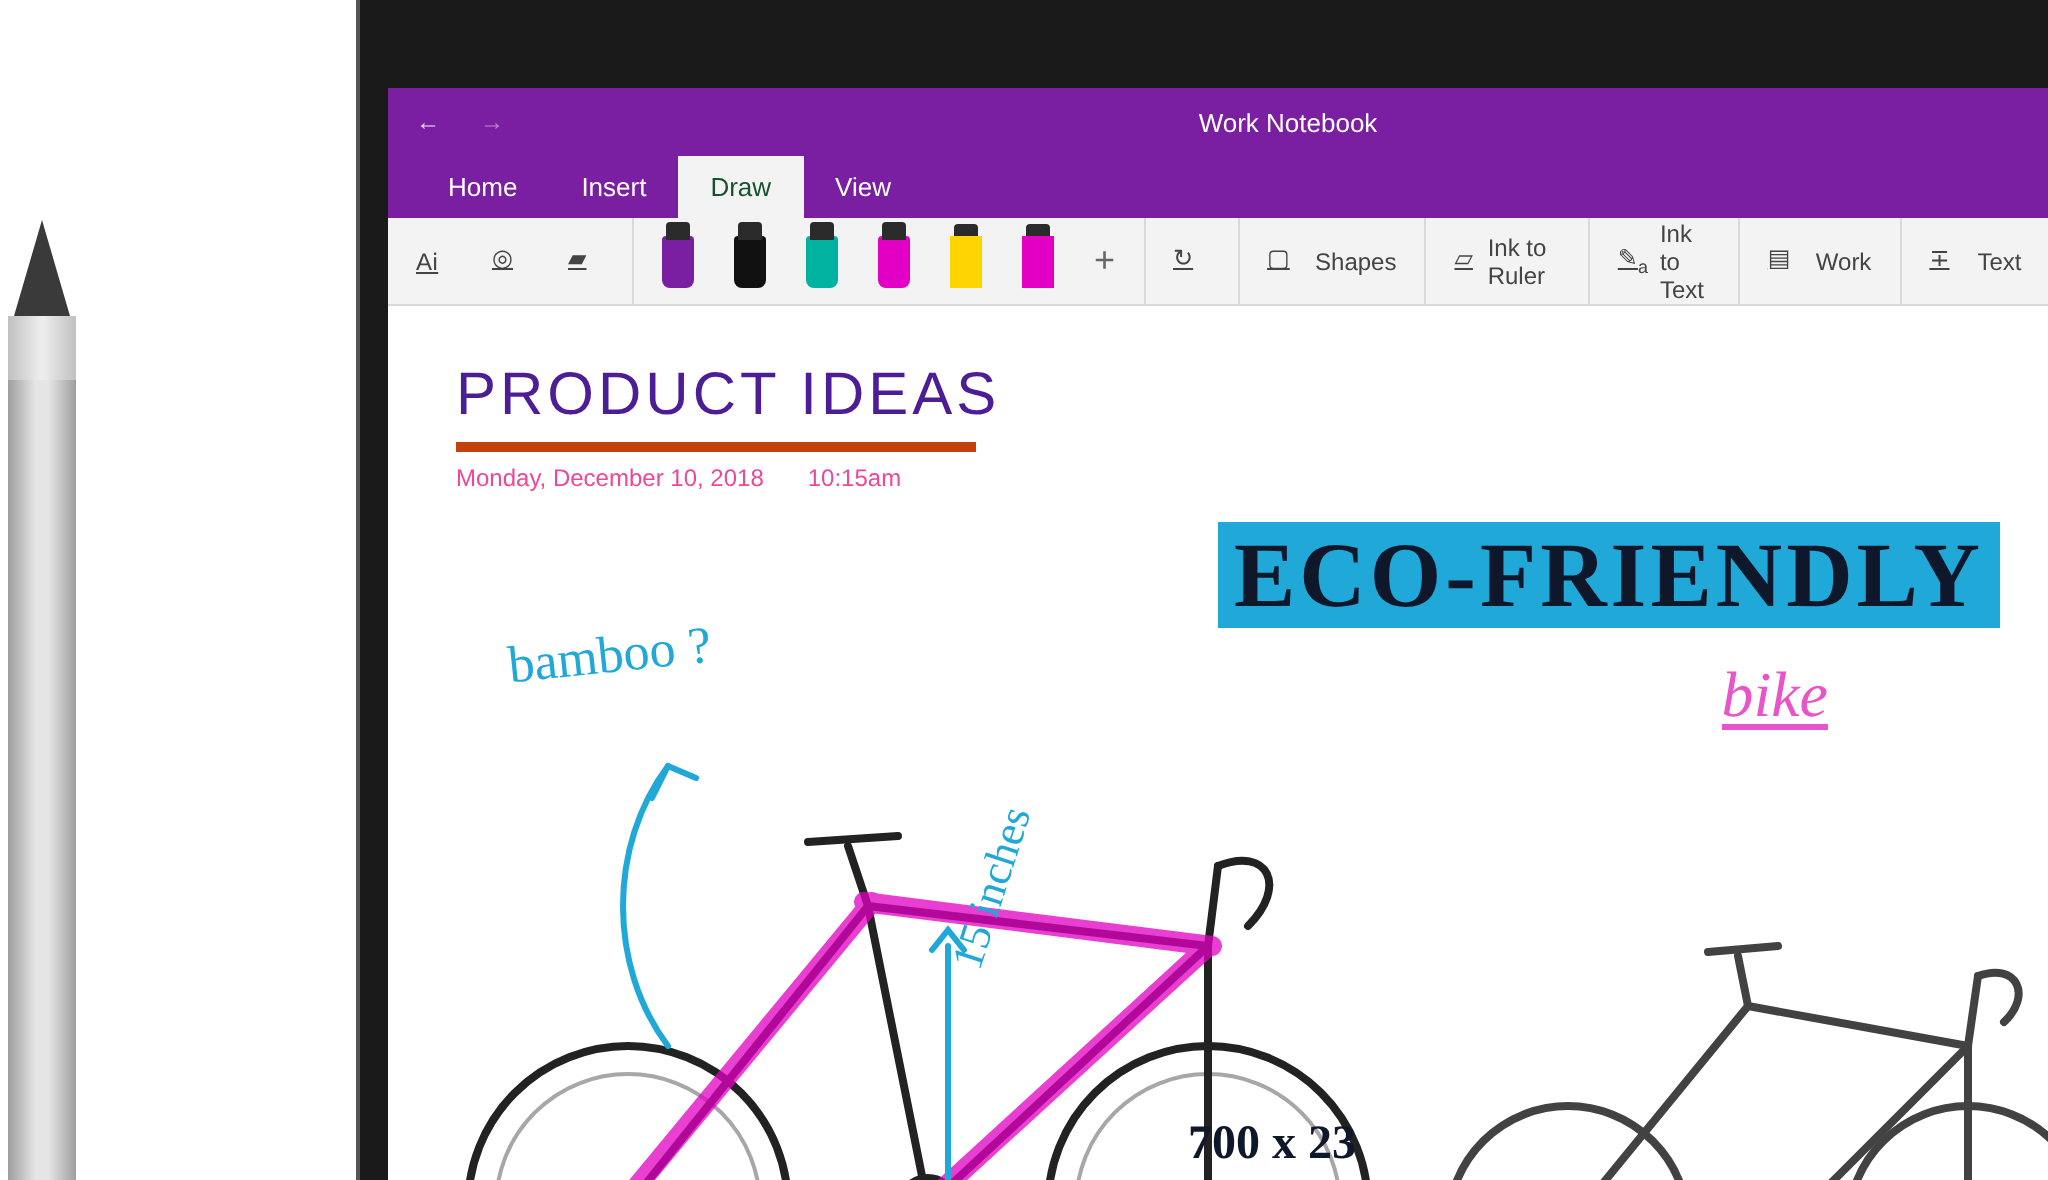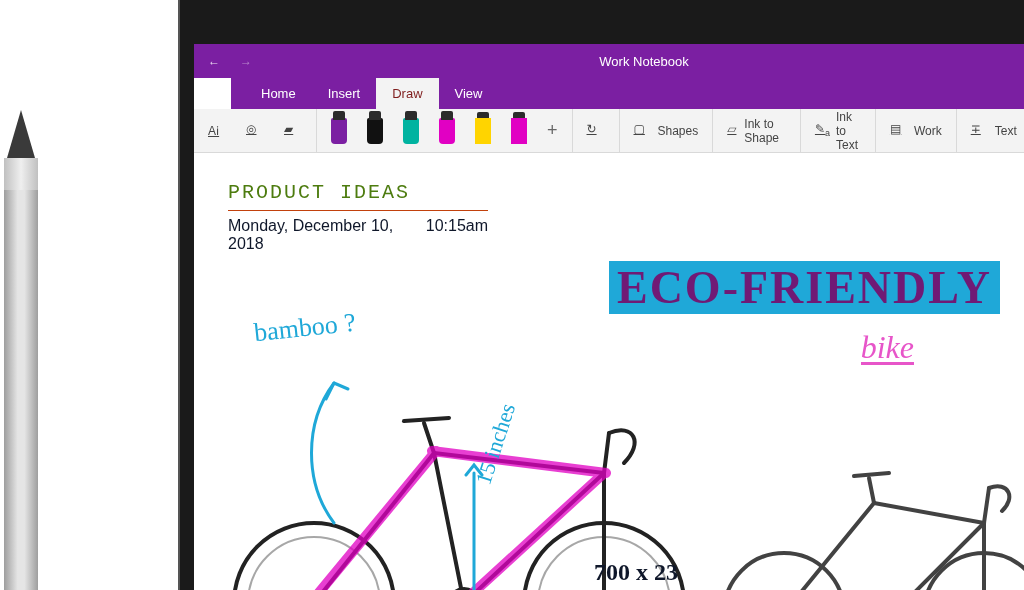--- a/index.html
+++ b/index.html
@@ -33,25 +33,25 @@
   
   .app  { position:absolute; inset:0; display:flex; flex-direction:column; }
   .titlebar {
     background:#7b1fa2; 
     color:#fff; height:34px; display:flex; align-items:center;
     padding:0 14px; gap:20px; font-size:12px; position:relative;
   }
   .titlebar .arrow { opacity:.85; cursor:pointer; }
   .titlebar .title { position:absolute; left:50%; transform:translateX(-50%); font-size:13px;margin-left:35px; }
 
-  .tabbar { background:#7b1fa2; display:flex; padding:0 14px;margin-left:37px; }
+  .tabbar { background:#7b1fa2; display:flex; padding:0 14px; }
   .tab {
     color:#fff; font-size:13px; padding:8px 16px; cursor:pointer;
   }
-  .tab.active { background:#f3f3f3; color:#7f1d1d; }
+  .tab.active { background:#f3f3f3; color:#14532d; }
 
   .toolbar {
     background:#f3f3f3; height:44px; display:flex; align-items:stretch;
     border-bottom:1px solid #d9d9d9; font-size:12px; color:#444;
   }
   .tool-group { display:flex; align-items:center; padding:0 8px; gap:8px; border-right:1px solid #d9d9d9; }
   .tool-btn { display:flex; align-items:center; gap:6px; padding:4px 6px; border-radius:3px; cursor:pointer; }
   .ico { width:18px; height:18px; display:inline-block;text-decoration:underline; }
 
   .pen-swatch {
@@ -62,30 +62,30 @@
     background:#2b2b2b; border-radius:2px 2px 0 0;
   }
   .pen-swatch.hi::before{ height:6px; top:-6px; }
   .hi  { border-radius:0; }
   .plus{ font-size:18px; color:#666; }
 
   
   .page {
     flex:1; background:#fff; position:relative; padding:28px 34px; overflow:hidden;
   }
-  .page-title { font-family:Liberation Mono, monospace; letter-spacing:2px; font-size:20px; color:#4d7c0f; }
-  .page-meta  { font-size:16px; color:#0f172a; margin-top:6px; border-top:1px solid #c2410c; padding-top:6px; display:flex; gap:22px; width:260px;}
+  .page-title { font-family:Liberation Sans, sans-serif; letter-spacing:2px; font-size:30px; color:#4c1d95; }
+  .page-meta  { font-size:12px; color:#ec4899; margin-top:6px; border-top:5px solid #c2410c; padding-top:6px; display:flex; gap:22px; width:260px;}
 
   
   .hand { position:absolute; font-family:"Segoe Script","Comic Sans MS",cursive; }
   .bamboo   { color:#1fa8d8; font-size:26px; top:160px; left:60px; transform:rotate(-6deg);}
   .inches   { color:#1fa8d8; font-size:22px; top:278px; left:260px; transform:rotate(-72deg); }
   .tire     { color:#0f172a; font-size:24px; bottom:4px; left:400px;font-weight:bold; }
   .eco      { color:#1fa8d8; font-size:46px; font-weight:700; letter-spacing:2px; top:108px; right:24px; }
-  .eco span { display:block; background:#1fa8d8; color:#701a75; padding:0 8px; margin-bottom:-6px; font-family:"Segoe Script","Comic Sans MS",cursive;}
+  .eco span { display:block; background:#1fa8d8; color:#0f172a; padding:0 8px; margin-bottom:-6px; font-family:"Segoe Script","Comic Sans MS",cursive;}
   .bike-word{ color:#e755c9; font-size:32px; top:176px; right:110px; font-style:italic; }
   .bike-word::after{ content:""; display:block; height:3px; background:#e755c9; margin-top:-4px; }
 
   
   .sketch { position:absolute; }
   .sketch1{ left:10px;  top:170px; width:520px; height:360px; }
   .sketch2{ right:-40px; top:240px; width:360px; height:300px; }
   svg path, svg circle, svg line { stroke:#222; stroke-width:4; fill:none; stroke-linecap:round; }
   .mag path, .mag line { stroke:#e100c3; stroke-width:10; }
   .cyan path, .cyan line { stroke:#1fa8d8; stroke-width:3; }
@@ -170,21 +170,21 @@
 
         <div class="tool-group">
           <span class="tool-btn">
             <span class="ico">▢</span>
             <span>Shapes</span>
           </span>
         </div>
         <div class="tool-group">
           <span class="tool-btn">
             <span class="ico">▱</span>
-            <span>Ink to Shape</span>
+            <span>Ink to Ruler</span>
           </span>
         </div>
         <div class="tool-group">
           <span class="tool-btn">
             <span class="ico">✎<sub style="font-size:9px">a</sub></span>
             <span>Ink to Text</span>
           </span>
         </div>
         <div class="tool-group">
           <span class="tool-btn">

